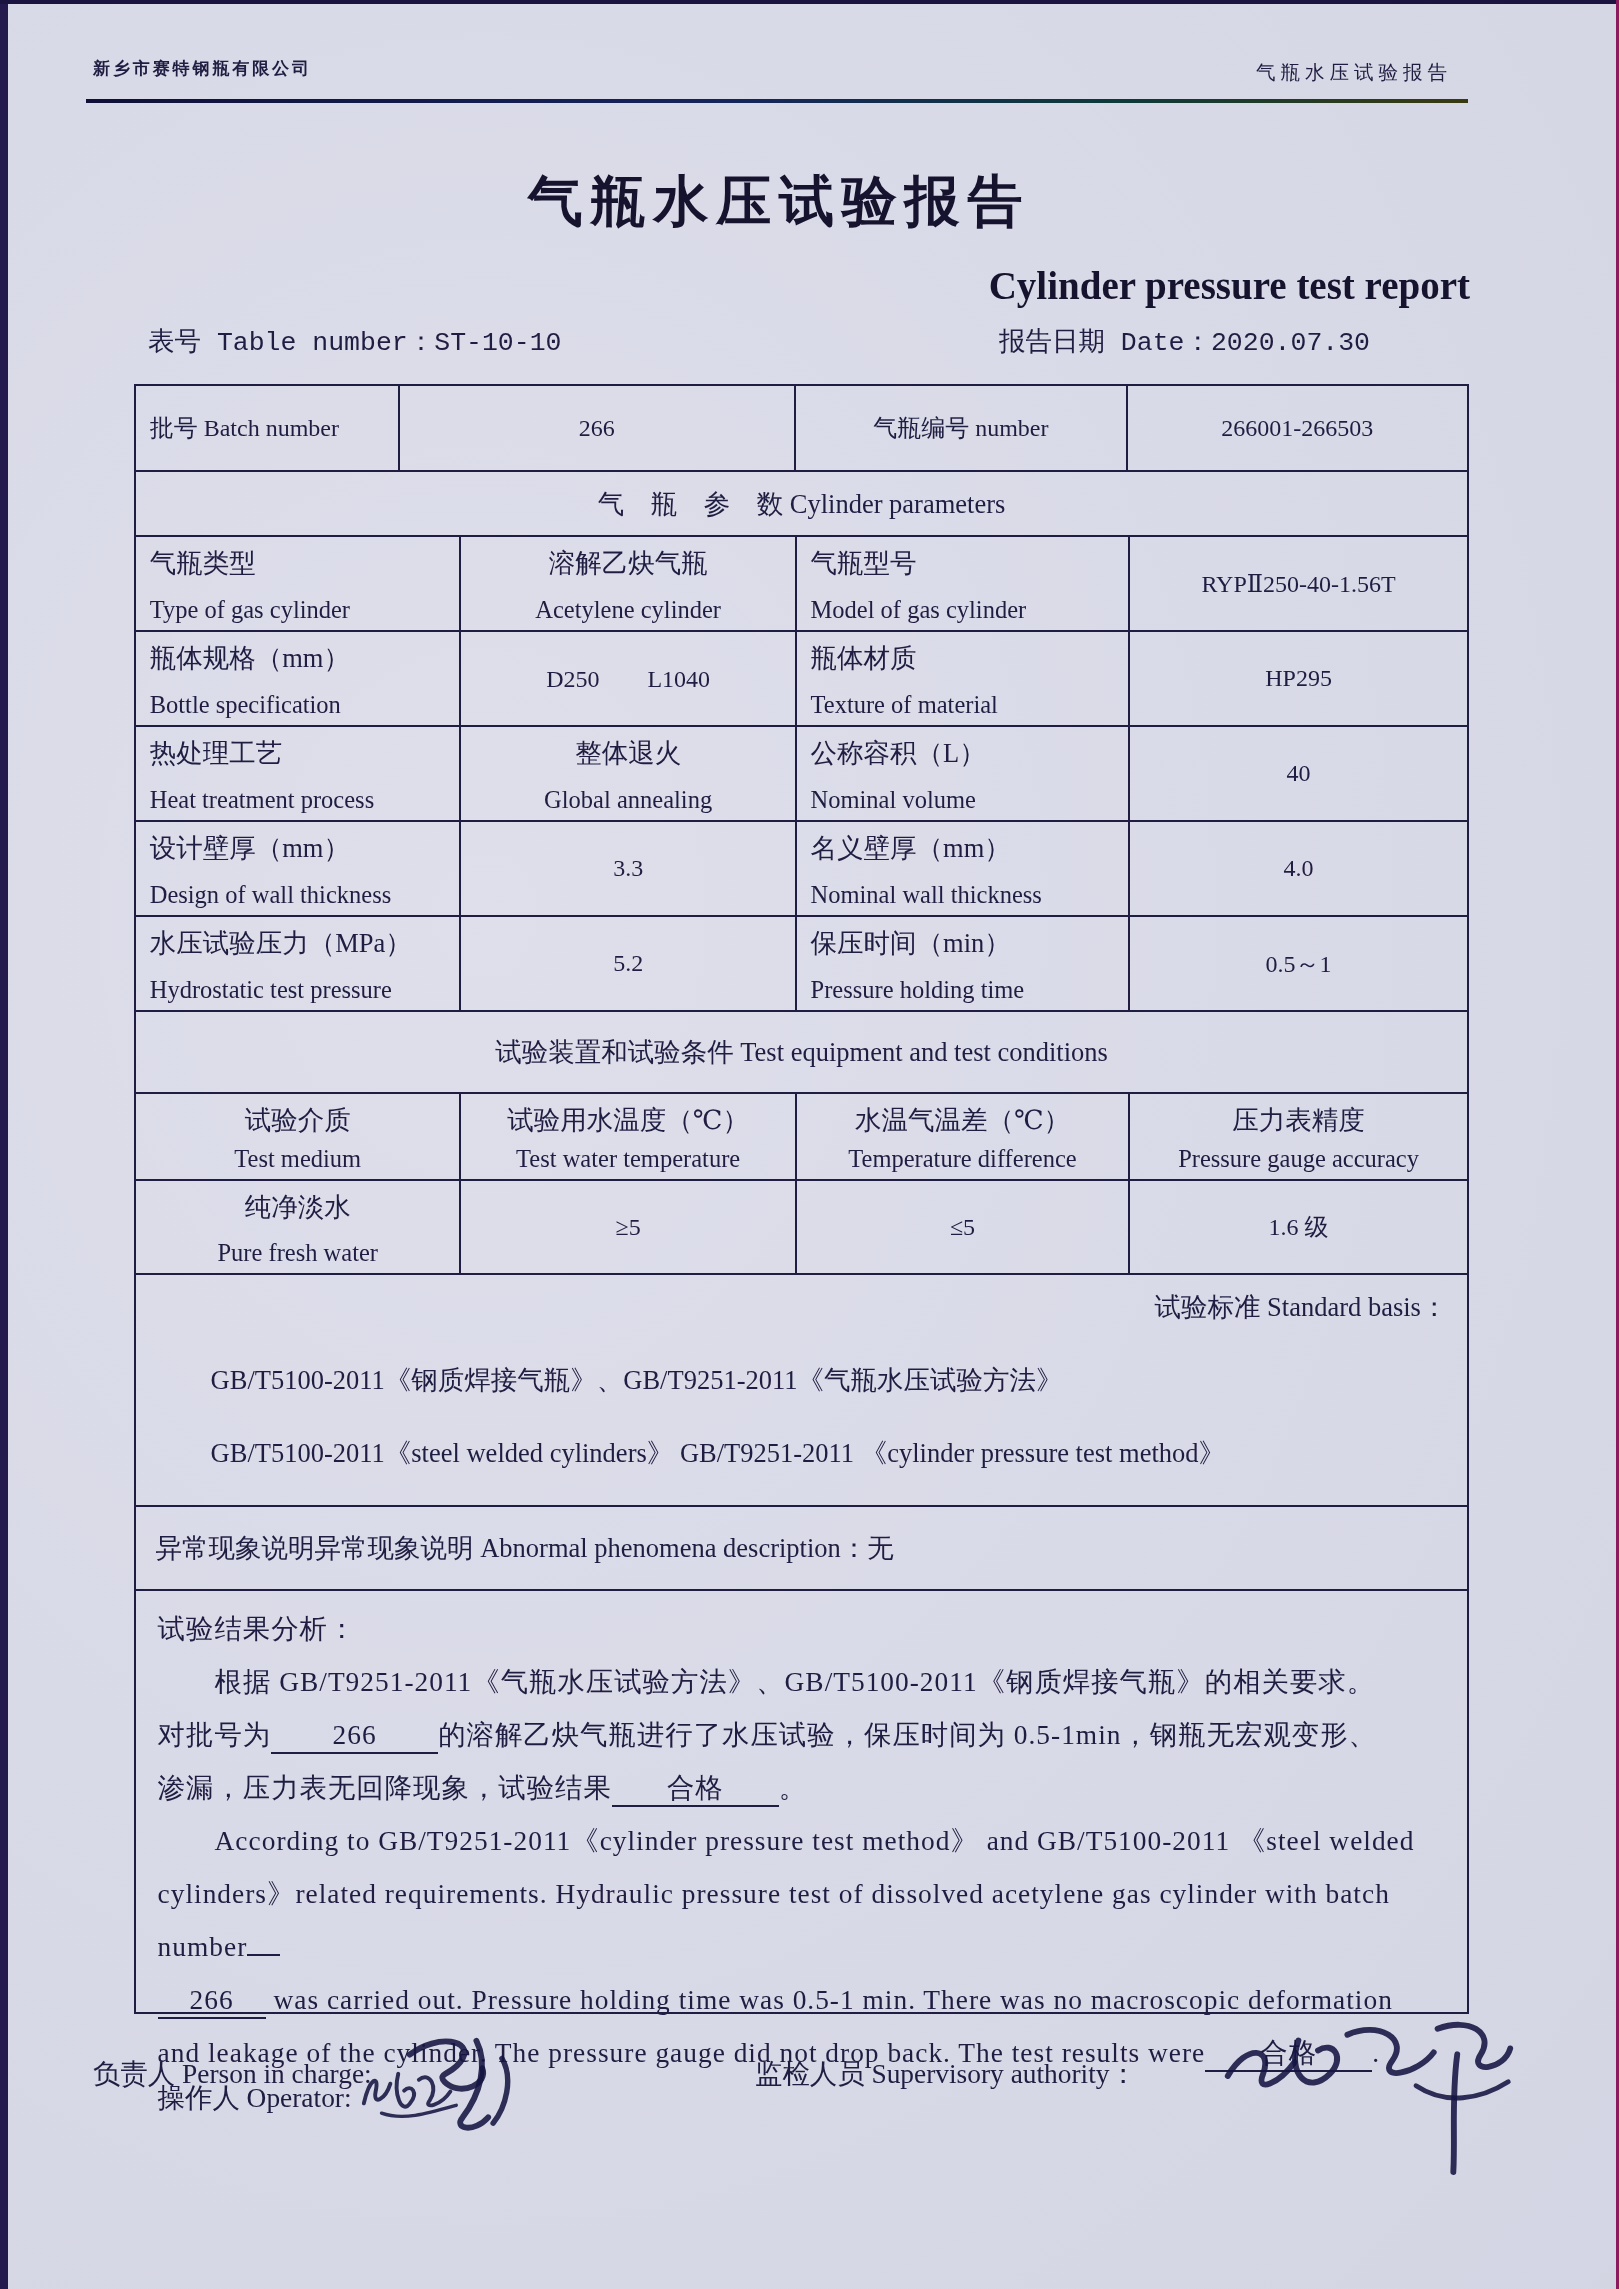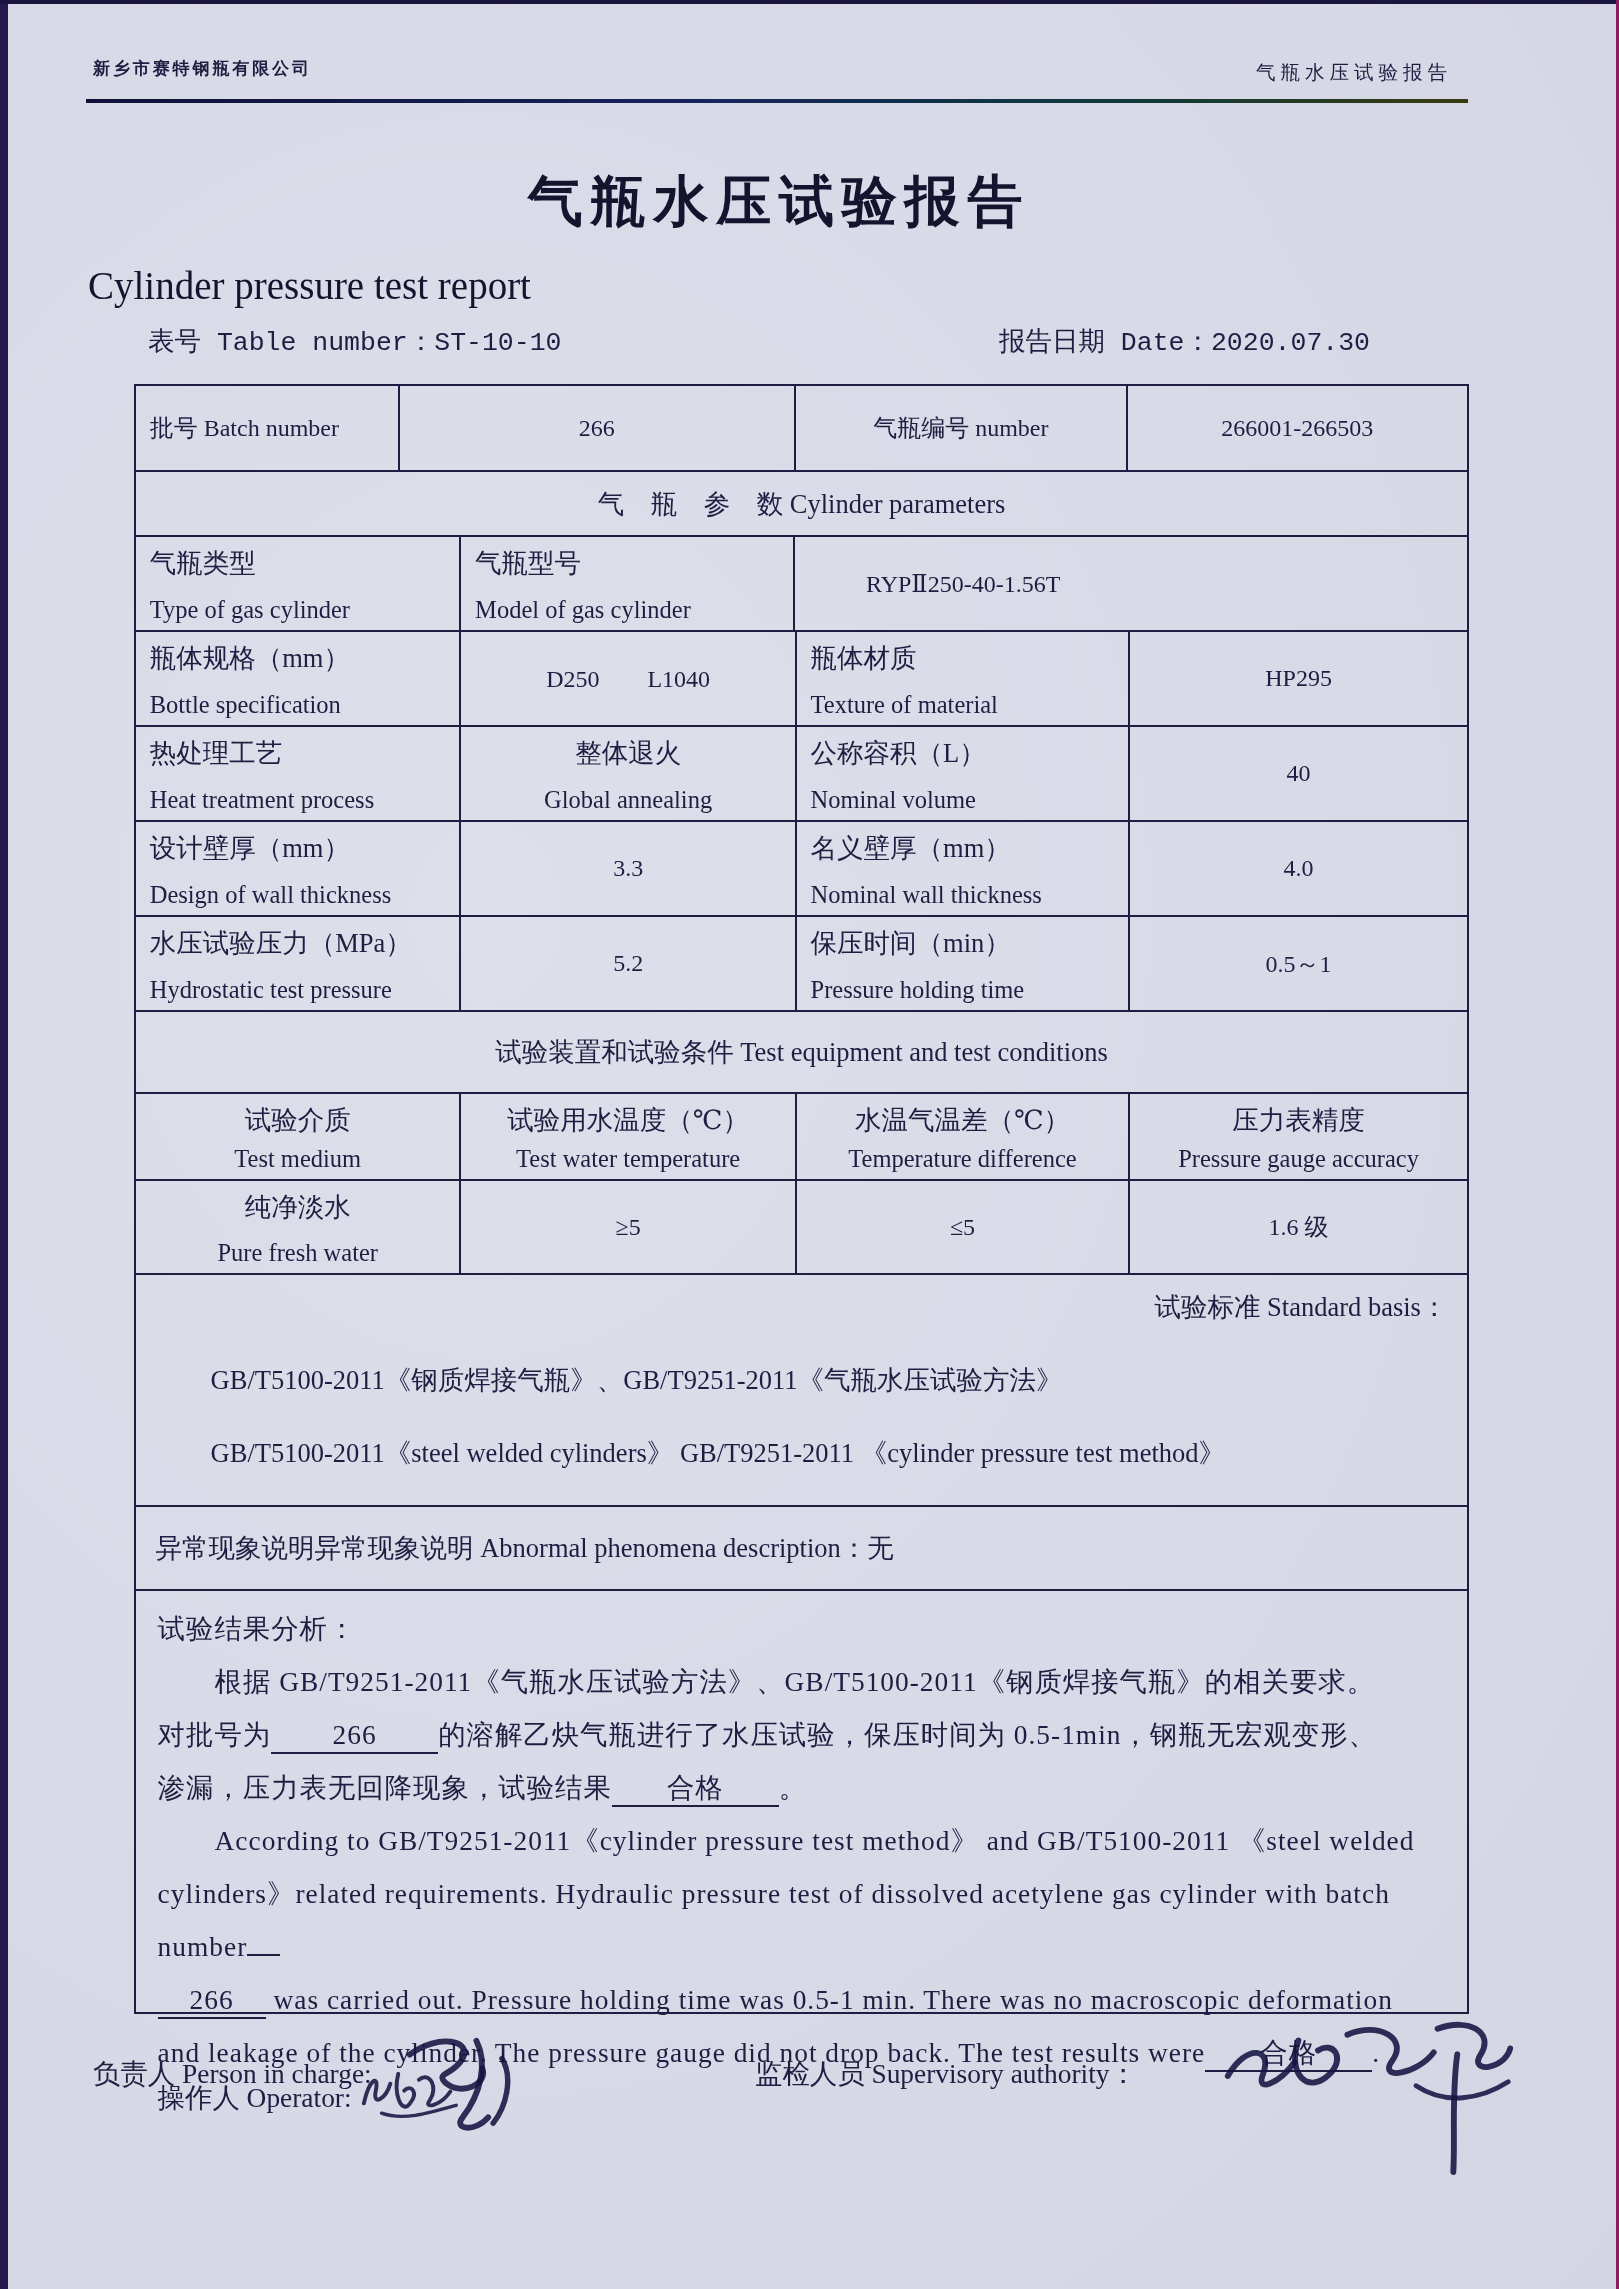--- a/index.html
+++ b/index.html
@@ -16,22 +16,22 @@
   .edge-top { position:absolute; left:0; top:0; width:1619px; height:3.9px; background:#1b1440; }
   .edge-right { position:absolute; right:0; top:0; width:2.9px; height:2290px; background:#8c1a5e; }
 
   .hdr-left { position:absolute; left:93px; top:57px; font-size:17px; font-weight:bold; letter-spacing:2.9px; }
   .hdr-right { position:absolute; right:167px; top:59px; font-size:19.6px; letter-spacing:4.9px; }
   .hdr-rule { position:absolute; left:86px; top:99px; width:1382px; height:3.9px;
     background:linear-gradient(90deg,#101038,#16245c 45%,#0d3a3a 75%,#3a3a10); }
 
   .title-cn { position:absolute; left:88px; top:165px; width:1382px; text-align:center;
     font-size:55px; font-weight:bold; letter-spacing:7.8px; color:#16132e; }
-  .title-en { position:absolute; left:88px; top:263px; width:1382px; text-align:left;
-    font-size:39px; font-weight:normal; color:#16132e; }
+  .title-en { position:absolute; left:88px; top:263px; width:1382px; text-align:right;
+    font-size:39px; font-weight:bold; color:#16132e; }
 
   .meta { position:absolute; left:148px; top:323px; width:1335px; font-size:26.5px;font-family:Liberation Mono, monospace; }
   .meta .right { position:absolute; right:113px; top:0; }
 
   .report-table { position:absolute; left:134px; top:384px; width:1335px; height:1630px;
     border:2.9px solid #201d42; background:transparent; }
   .trow { display:flex; width:100%; border-bottom:2px solid #201d42; }
   .trow:last-child { border-bottom:none; }
   .tcell { border-right:2px solid #201d42; height:100%; position:relative; }
   .tcell:last-child { border-right:none; }
@@ -99,20 +99,24 @@
     <div class="tcell cell-mid single" style="width:24.9%">气瓶编号 number</div>
     <div class="tcell cell-mid single" style="width:25.5%">266001-266503</div>
   </div>
 
   <div class="section-head" style="height:65px">气　瓶　参　数 Cylinder parameters</div>
 
   <div class="trow" style="height:95px">
     <div class="tcell cell-label" style="width:24.45%">
       <span class="cn">气瓶类型</span>
       <span class="en">Type of gas cylinder</span>
+    </div>
+    <div class="tcell cell-center" style="width:25.2%">
+      <span class="cn">溶解乙炔气瓶</span>
+      <span class="en">Acetylene cylinder</span>
     </div>
     <div class="tcell cell-label" style="width:25.04%">
       <span class="cn">气瓶型号</span>
       <span class="en">Model of gas cylinder</span>
     </div>
     <div class="tcell cell-mid single" style="width:25.31%">RYPⅡ250-40-1.56T</div>
   </div>
 
   <div class="trow" style="height:95px">
     <div class="tcell cell-label" style="width:24.45%">

